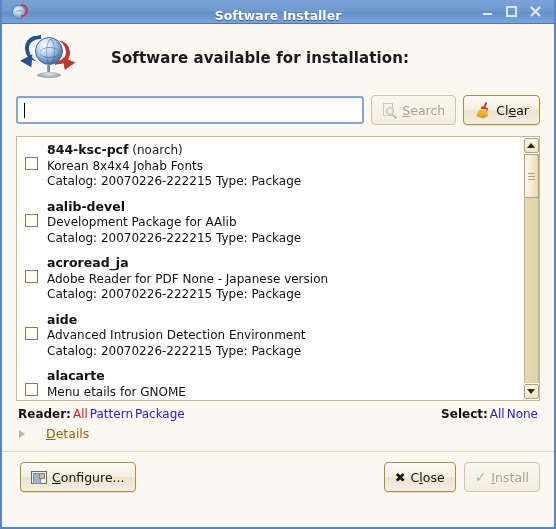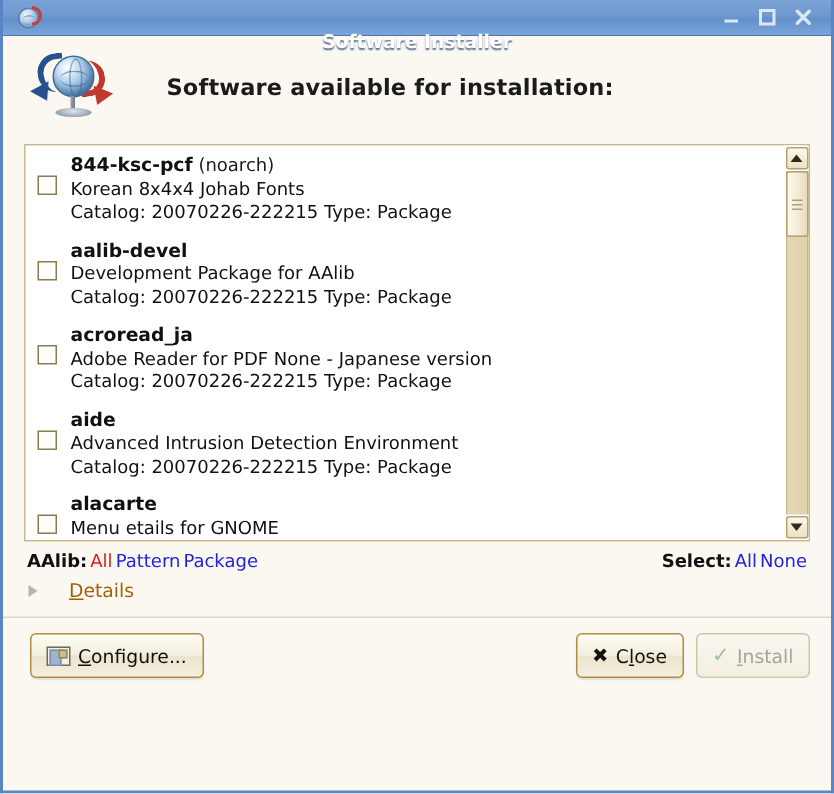--- a/index.html
+++ b/index.html
@@ -45,21 +45,21 @@
     width: 9px; height: 5px; border-radius: 50%;
     border: 1px solid #7fa6cd; border-left: none; border-right: none;
   }
   .title-icon .arc-red {
     position: absolute; right: 0px; top: 1px;
     width: 7px; height: 13px;
     border: 2px solid #cf3a3a; border-left: none;
     border-radius: 0 8px 8px 0;
   }
   .titlebar-title {
-    position: absolute; left: 0; right: 0; top: 16px;
+    position: absolute; left: 0; right: 0; top: 4px;
     line-height: 24px; text-align: center;
     color: #ffffff; font-size: 12.5px; font-weight: bold;
     text-shadow: 0 1px 1px rgba(40,70,120,.75);
     pointer-events: none;
   }
   .winbtns { margin-left: auto; display: flex; align-items: center; gap: 11px; padding-right: 6px; z-index: 2; }
   .winbtn {
     width: 13px; height: 13px; position: relative;
     color: #e8f0fb;
   }
@@ -342,20 +342,42 @@
     <div class="app-icon">
       <div class="arrow-blue"></div>
       <div class="arrow-red"></div>
       <div class="ball"></div>
       <div class="stand"></div>
       <div class="base"></div>
     </div>
     <div class="header-title">Software available for installation:</div>
   </div>
 
+  <div class="searchrow">
+    <div class="search-input">
+      <span class="caret"></span>
+      <span class="ph"></span>
+    </div>
+    <div class="btn disabled">
+      <span class="icon-search">
+        <span class="doc"></span>
+          <span class="mag"></span>
+          <span class="handle"></span>
+      </span>
+      <span><u>S</u><span>earch</span></span>
+    </div>
+    <div class="btn">
+      <span class="icon-broom">
+        <span class="stick"></span>
+          <span class="band"></span>
+          <span class="bristles"></span>
+      </span>
+      <span>Cl<u>e</u>ar</span>
+    </div>
+  </div>
 
   <div class="listwrap">
     <div class="list">
 
       <div class="pkg">
         <div class="cb"></div>
         <div class="pkg-text">
           <div><span class="pkg-name">844-ksc-pcf</span>
             <span class="pkg-arch">(noarch)</span></div>
           <div>Korean 8x4x4 Johab Fonts</div>
@@ -418,21 +440,21 @@
             </span>
         </div>
       </div>
       <div class="sb-btn">
           <span class="tri-dn"></span>
         </div>
     </div>
   </div>
 
   <div class="typesrow">
-    <span class="lbl-bold">AAlib:</span>
+    <span class="lbl-bold">Reader:</span>
     <span class="lnk active">All</span>
     <span class="lnk">Pattern</span>
     <span class="lnk">Package</span>
     <span class="spacer"></span>
     <span class="lbl-bold">Select:</span>
     <span class="lnk">All</span>
     <span class="lnk">None</span>
   </div>
 
   <div class="detailsrow">

